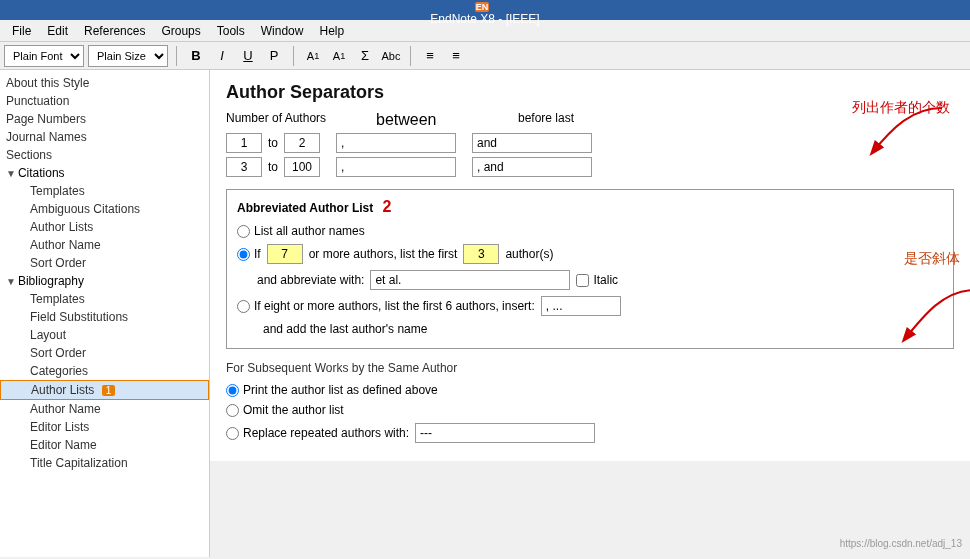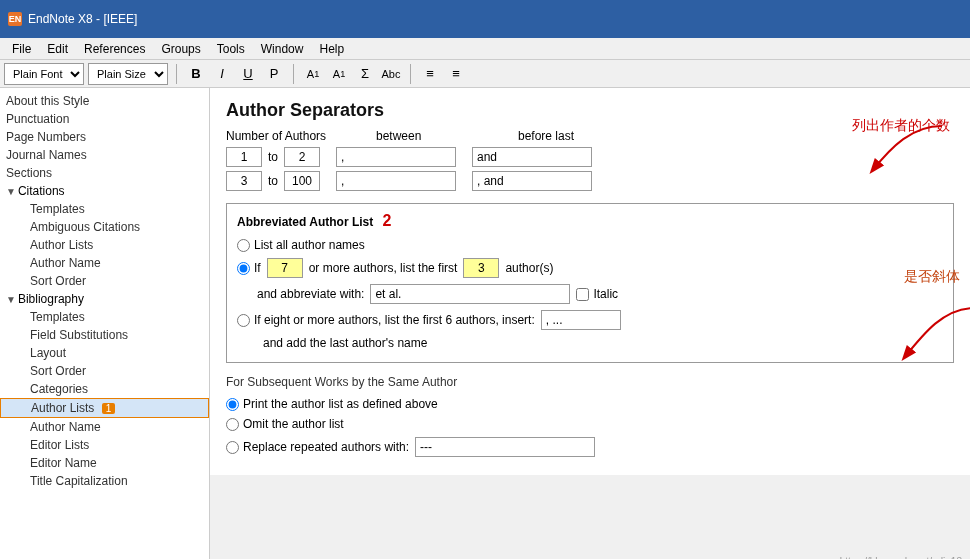--- a/index.html
+++ b/index.html
@@ -1,19 +1,19 @@
 <!DOCTYPE html>
 <html><head>
   <meta charset="utf-8">
   <style>
     * { box-sizing: border-box; margin: 0; padding: 0; }
     body { font-family: 'Segoe UI', Tahoma, Arial, sans-serif; font-size: 12px; background: #f0f0f0; width: 970px; height: 559px; overflow: hidden; }
 
     
-    .title-bar { background: #2d5fa3; color: white; height: 38px; display: flex; align-items: center; padding: 8px 8px; font-size: 12px; }
+    .title-bar { background: #2d5fa3; color: white; height: 20px; display: flex; align-items: center; padding: 2px 8px; font-size: 12px; flex-direction: column; }
     .title-bar-icon { width: 14px; height: 14px; background: #e8732a; border-radius: 2px; margin-right: 6px; display: flex; align-items: center; justify-content: center; font-size: 9px; color: white; font-weight: bold; }
 
     
     .menu-bar { background: #f0f0f0; height: 22px; display: flex; align-items: center; padding: 0 4px; border-bottom: 1px solid #ccc; }
     .menu-item { padding: 2px 8px; font-size: 12px; cursor: pointer; }
 
     
     .toolbar { background: #f0f0f0; height: 28px; display: flex; align-items: center; padding: 0 4px; border-bottom: 1px solid #ccc; gap: 4px; }
     .toolbar-dropdown { height: 22px; padding: 1px 4px; border: 1px solid #999; background: white; font-size: 11px; min-width: 80px; }
     .toolbar-sep { width: 1px; height: 20px; background: #aaa; margin: 0 4px; }
@@ -154,21 +154,21 @@
     <div class="sidebar-item level2">Title Capitalization</div>
   </div>
 
   <div class="content-wrapper">
     <div class="content">
 
       <div class="section-title">Author Separators</div>
       <div class="sep-table">
         <div class="sep-header" style="display:flex; gap:16px; margin-bottom:4px; padding-left:0;">
           <span style="width:120px; font-size:12px;">Number of Authors</span>
-          <span style="width:120px; font-size:12px; padding-left:14px;">between</span>
+          <span style="width:120px; font-size:16px; padding-left:14px;">between</span>
           <span style="font-size:12px; padding-left:20px;">before last</span>
         </div>
 
         <div class="sep-row">
           <input class="sep-input" type="text" value="1" style="">
           <span style="font-size:12px;">to</span>
           <input class="sep-input" type="text" value="2" style="">
           <input class="sep-input-long" type="text" value="," style="margin-left: 10px;">
           <input class="sep-input-long" type="text" value="and" style="margin-left: 10px;">
         </div>

